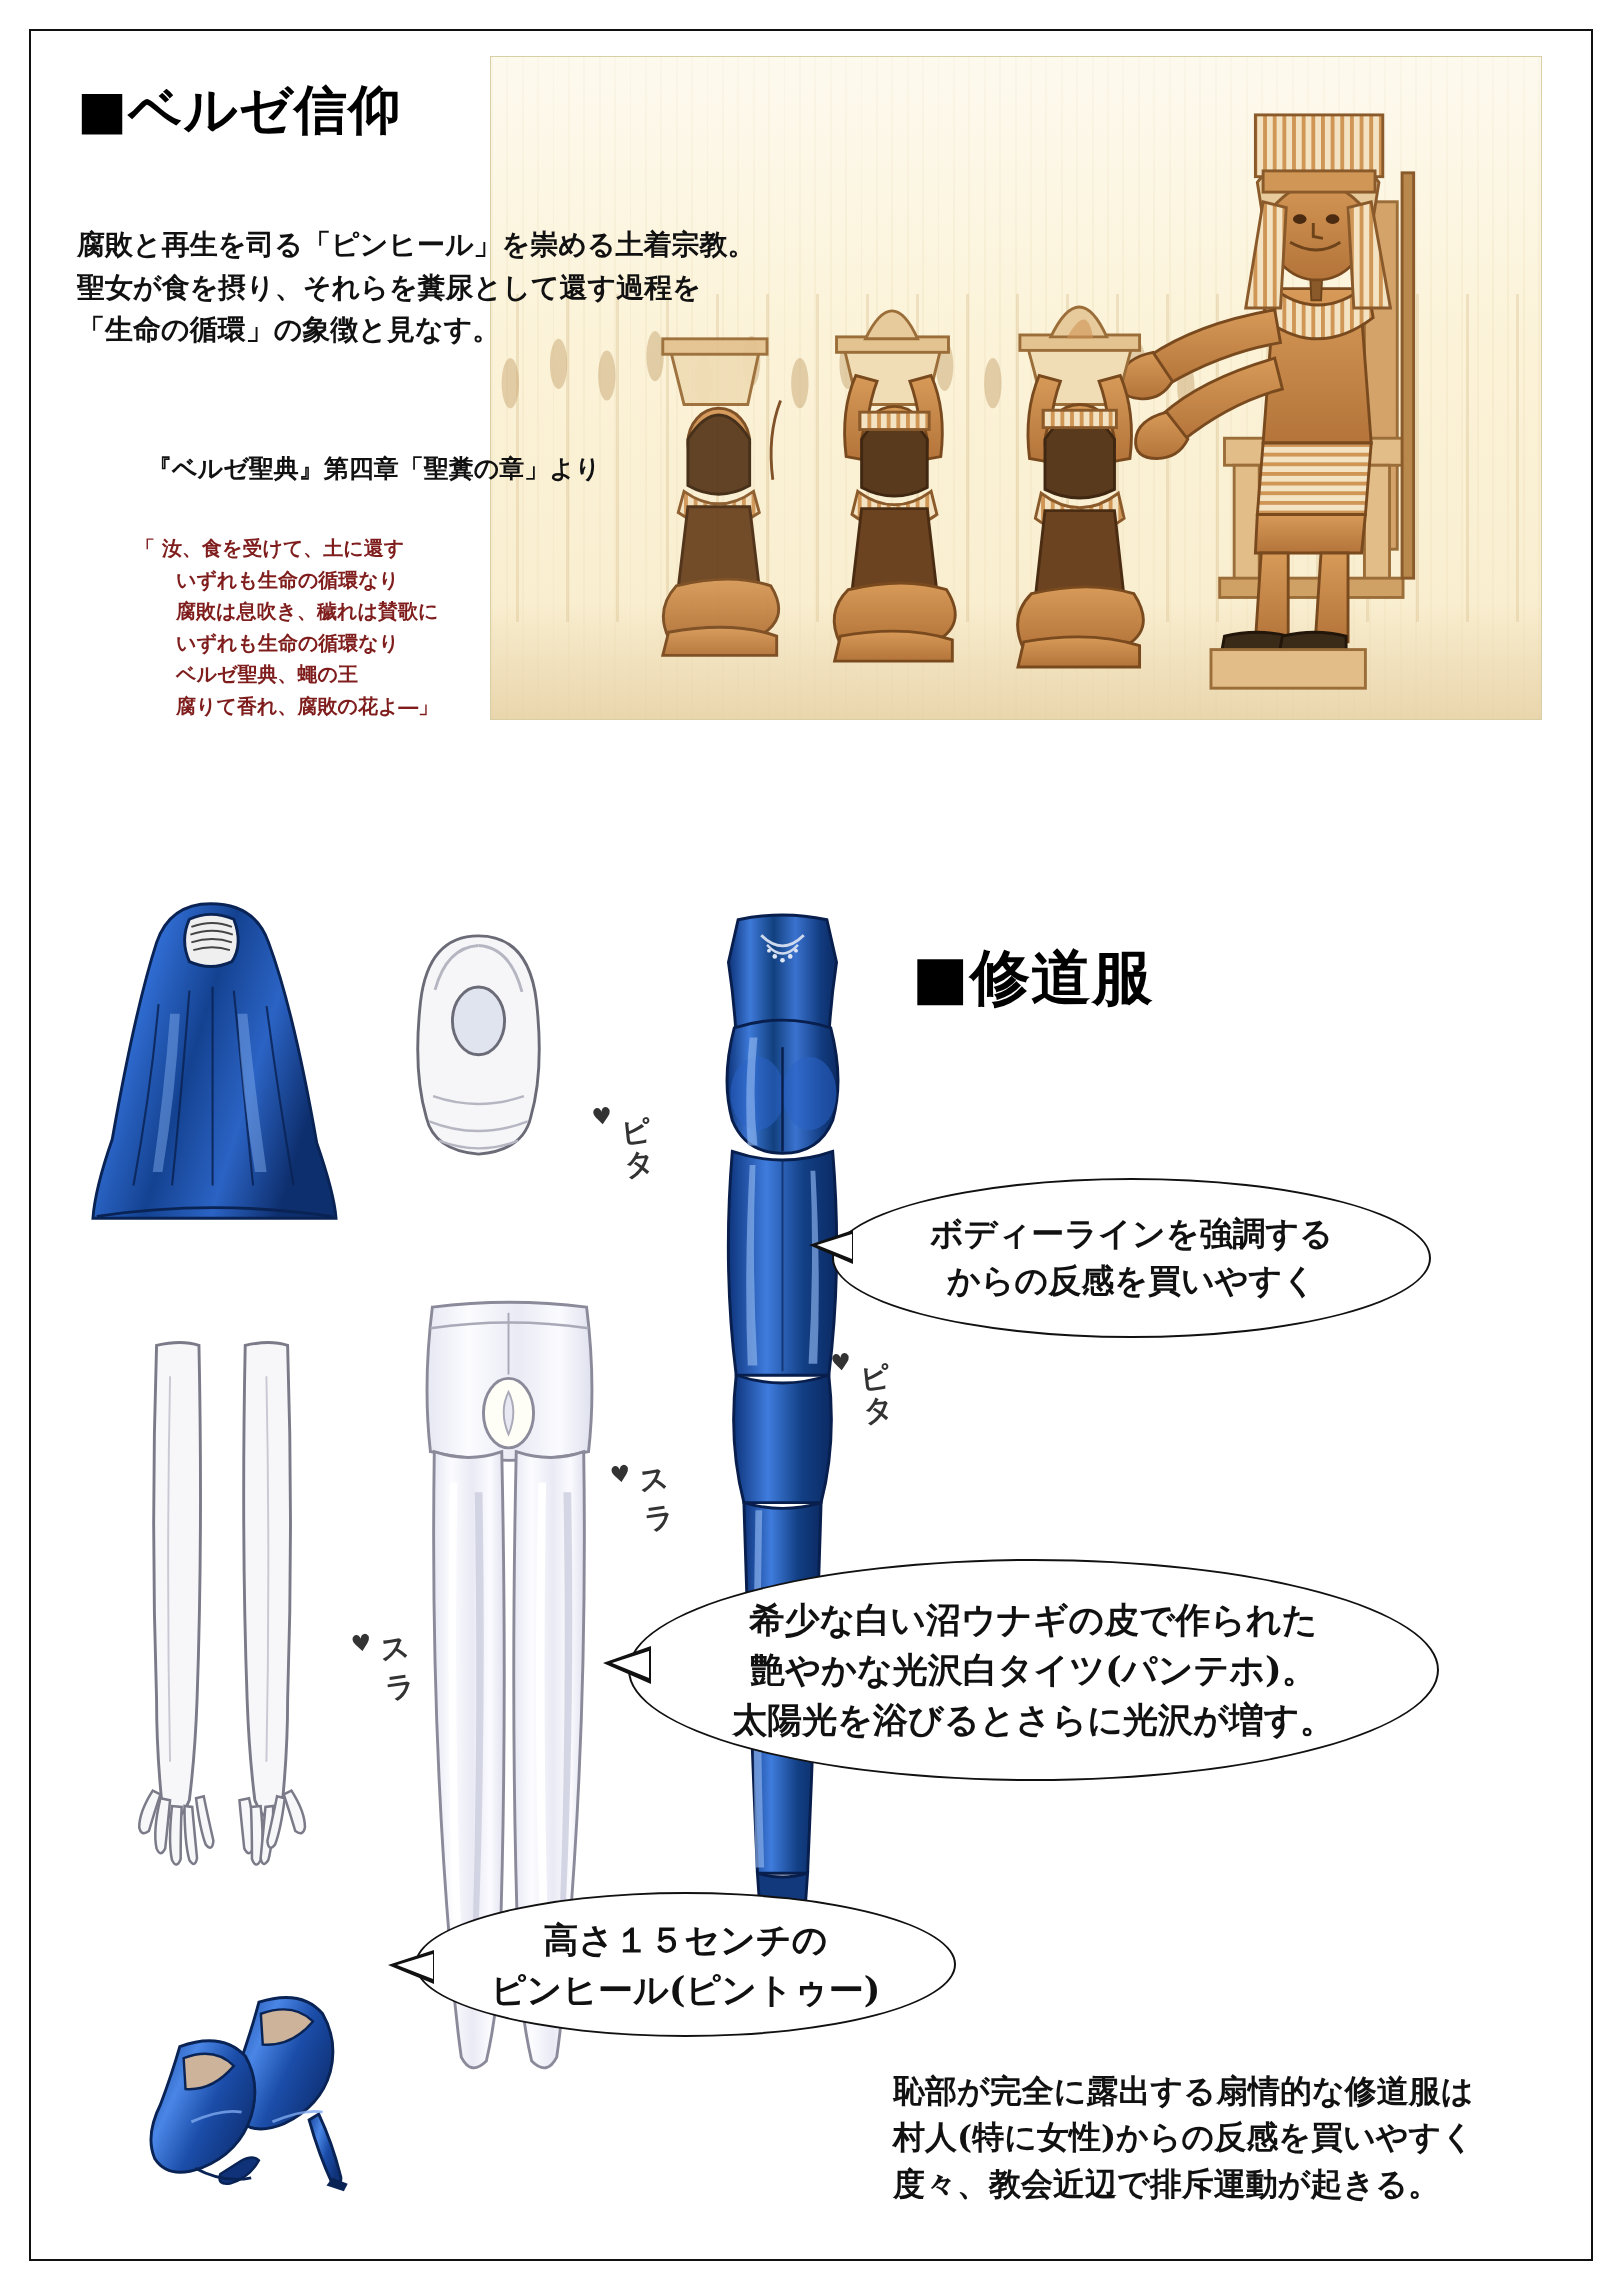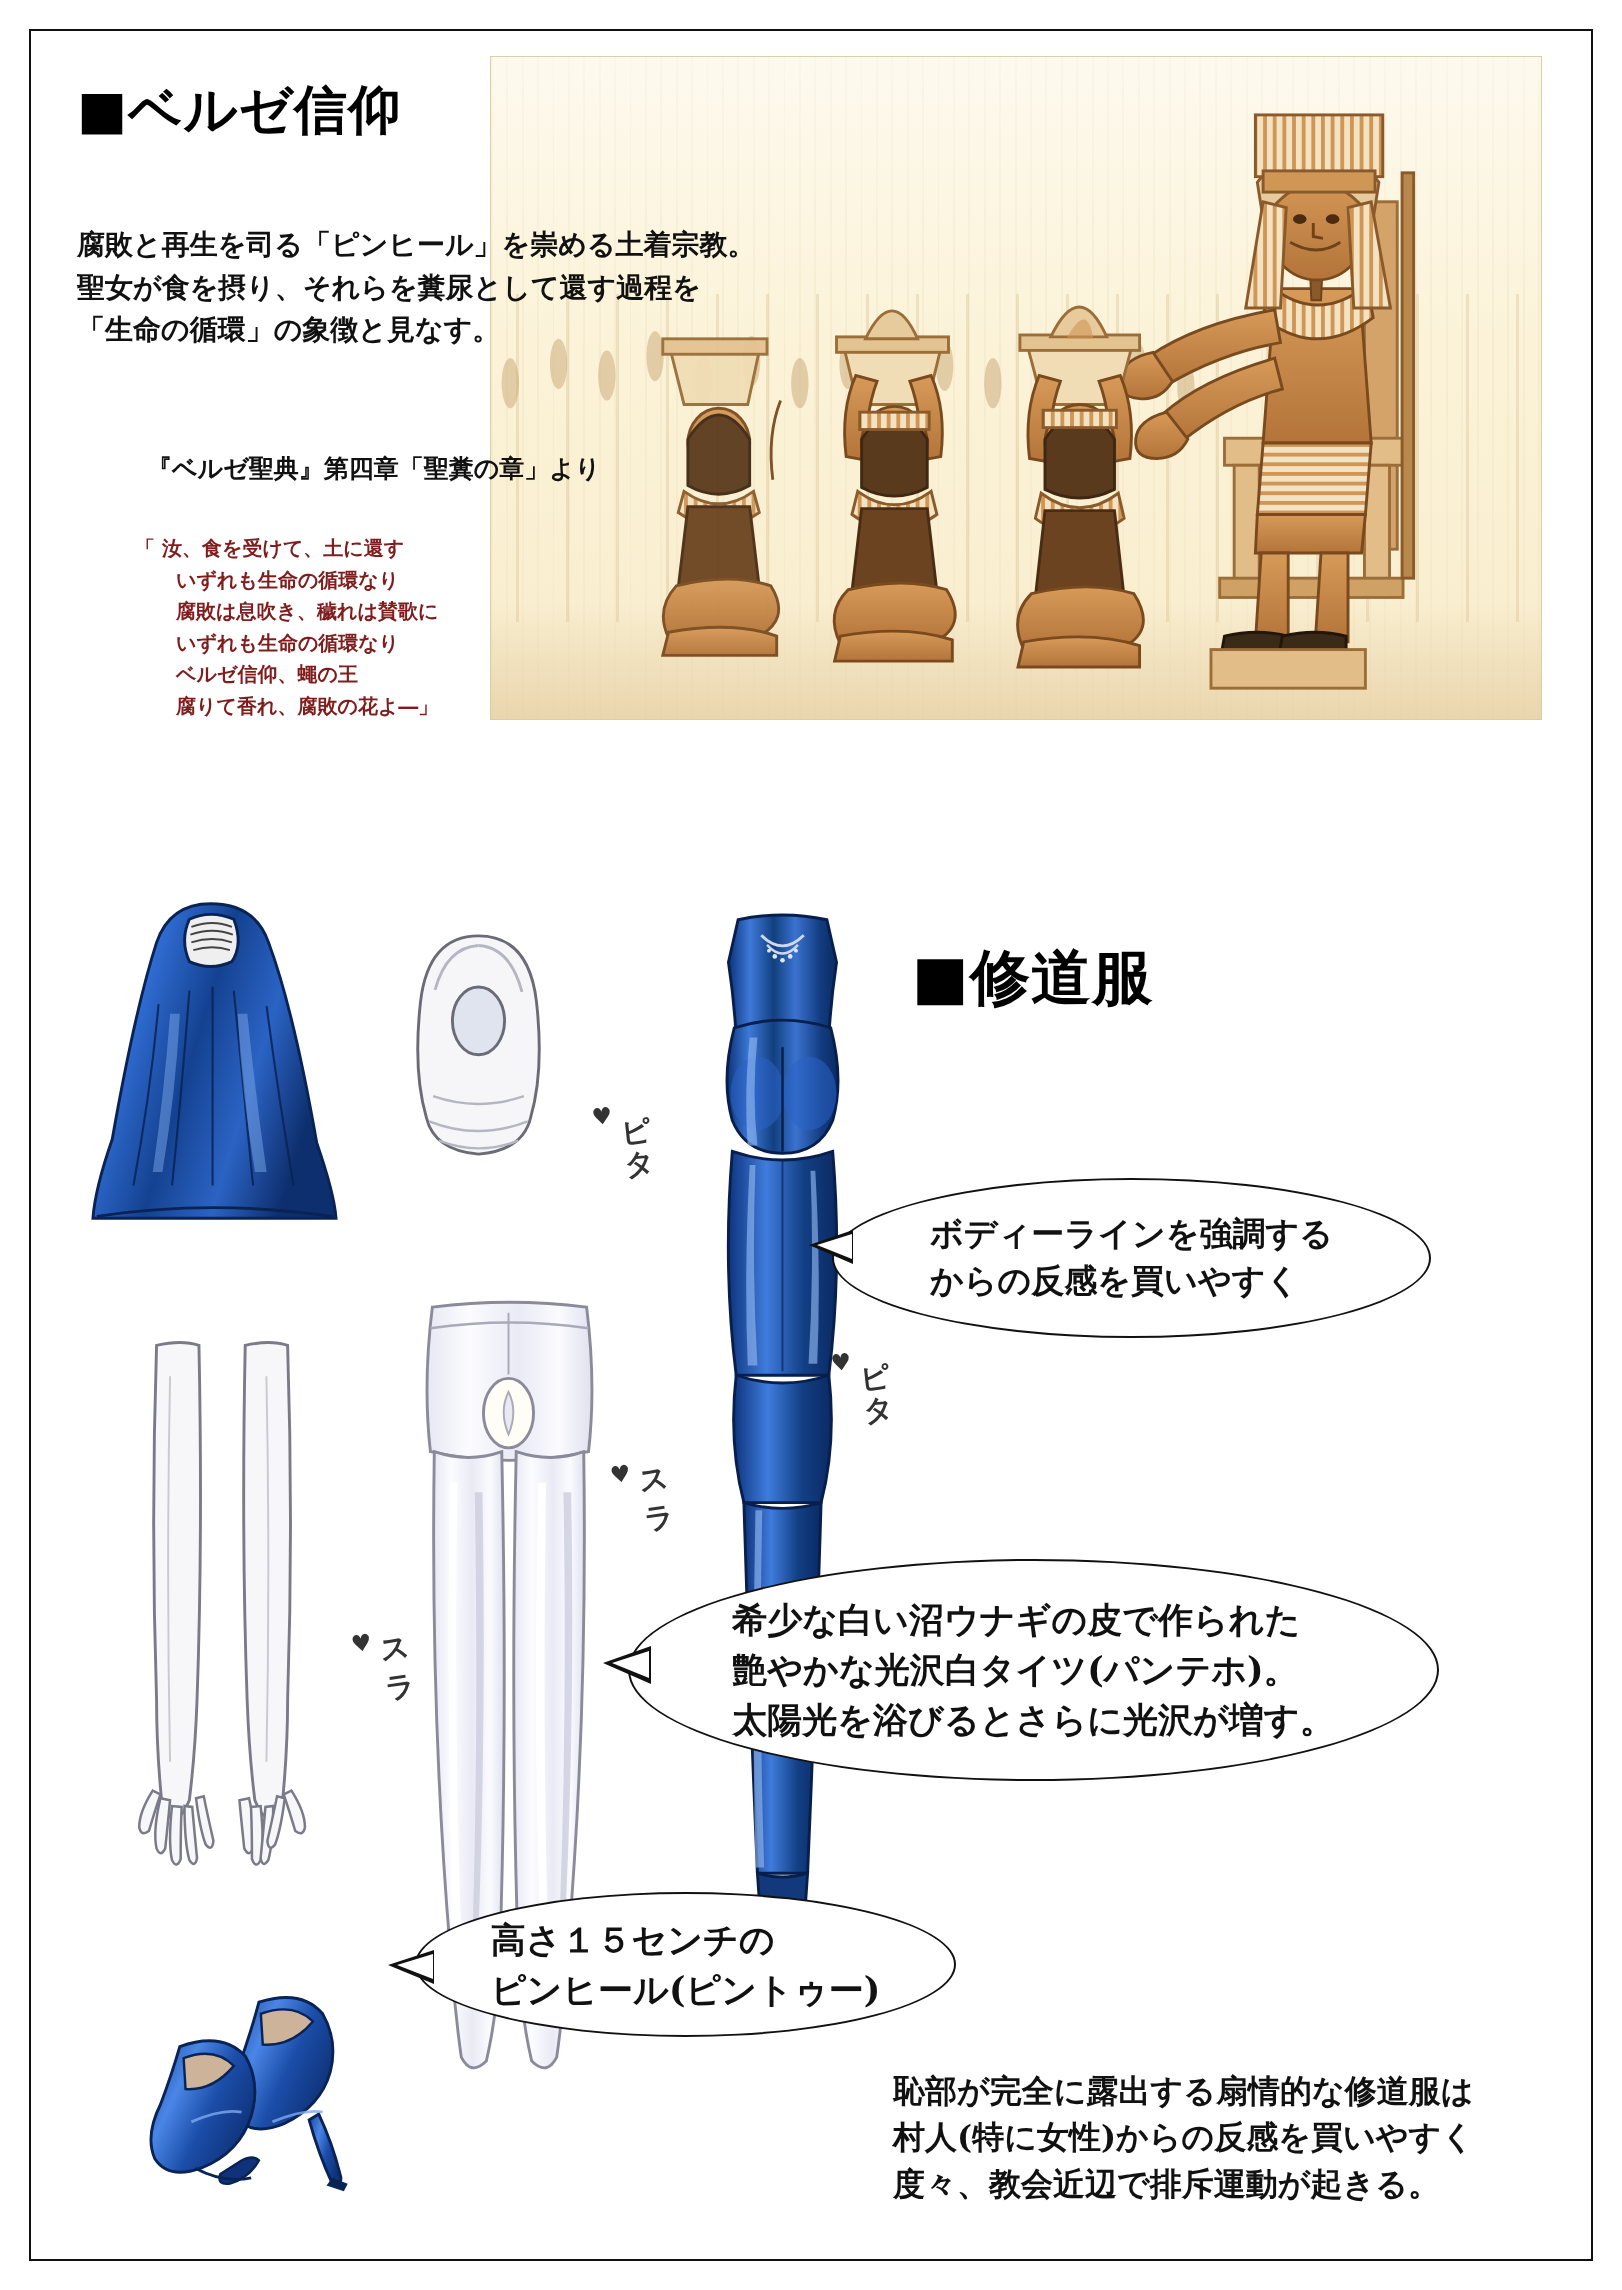--- a/index.html
+++ b/index.html
@@ -127,21 +127,21 @@
 
   
   .bubble {
     position: absolute;
     background: #ffffff;
     border: 2.9px solid #111;
     border-radius: 50% / 50%;
     display: flex;
     align-items: center;
     justify-content: center;
-    text-align: left;
+    text-align: center;
     font-family: "DejaVu Serif", "Liberation Serif", serif;
     font-weight: bold;
     color: #111;
   }
   .bubble .txt { line-height: 1.42; white-space: nowrap; }
   .bubble .tail {
     position: absolute;
     width: 0; height: 0;
   }
 
@@ -399,21 +399,21 @@
     <div>「生命の循環」の象徴と見なす。</div>
   </div>
 
   <div id="scripture-source">『ベルゼ聖典』第四章「聖糞の章」より</div>
 
   <div id="scripture-quote">
     <div class="line">「 汝、食を受けて、土に還す</div>
     <div class="line indent">いずれも生命の循環なり</div>
     <div class="line indent">腐敗は息吹き、穢れは賛歌に</div>
     <div class="line indent">いずれも生命の循環なり</div>
-    <div class="line indent">ベルゼ信仰、蠅の王</div>
+    <div class="line indent">ベルゼ聖典、蠅の王</div>
     <div class="line indent">腐りて香れ、腐敗の花よ―」</div>
   </div>
 
   <svg class="art" id="cloak" viewBox="0 0 260 340">
     <defs>
       <linearGradient id="cg" x1="0" y1="0" x2="1" y2="0.4">
         <stop offset="0%" stop-color="#0f3a86"></stop>
         <stop offset="28%" stop-color="#2f6bd0"></stop>
         <stop offset="52%" stop-color="#144291"></stop>
         <stop offset="76%" stop-color="#2b63c4"></stop>

